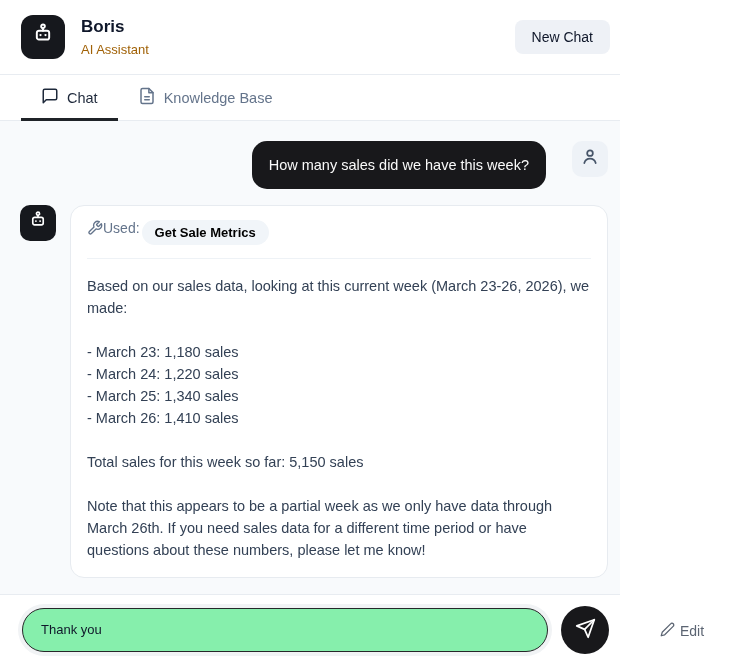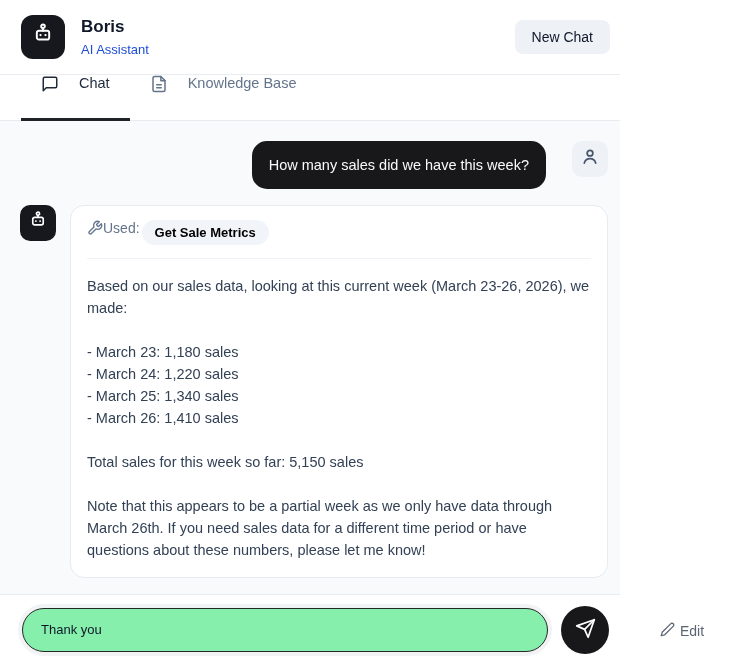--- a/index.html
+++ b/index.html
@@ -21,39 +21,39 @@
     background: #fff;
   }
   .avatar-bot-lg {
     width: 44px; height: 44px; border-radius: 12px;
     background: #16181d; color: #fff;
     display: flex; align-items: center; justify-content: center;
     flex: 0 0 44px;
   }
   .header-titles { margin-left: 16px; }
   .app-title { font-size: 17px; font-weight: 700; color: #0f172a; line-height: 20px; }
-  .app-subtitle { font-size: 13px; color: #1d4ed8; margin-top: 5px; }
+  .app-subtitle { font-size: 13px; color: #a16207; margin-top: 5px; }
   .new-chat-btn {
     margin-left: auto;
     background: #eef1f6; color: #0f172a;
     border: none; border-radius: 8px;
     font-family: inherit; font-size: 14px;
     padding: 9px 17px; cursor: pointer;
   }
 
   
   .tabbar {
     height: 46px; flex: 0 0 46px;
     display: flex; align-items: stretch;
     padding: 0 0 0 21px;
     border-bottom: 1px solid #e8ecf1;
     background: #fff;
   }
   .tab {
-    display: flex; gap: 20px;
+    display: flex; align-items: center; gap: 8px;
     padding: 0 20px; font-size: 14.5px; color: #64748b;
     cursor: pointer; position: relative; background: none; border: none;
     font-family: inherit;
   }
   .tab svg { flex: 0 0 auto; }
   .tab.active { color: #1e293b; font-weight: 500; }
   .tab.active::after {
     content: ""; position: absolute; left: 0; right: 0; bottom: -1px;
     height: 3px; background: #1f2328;
   }

